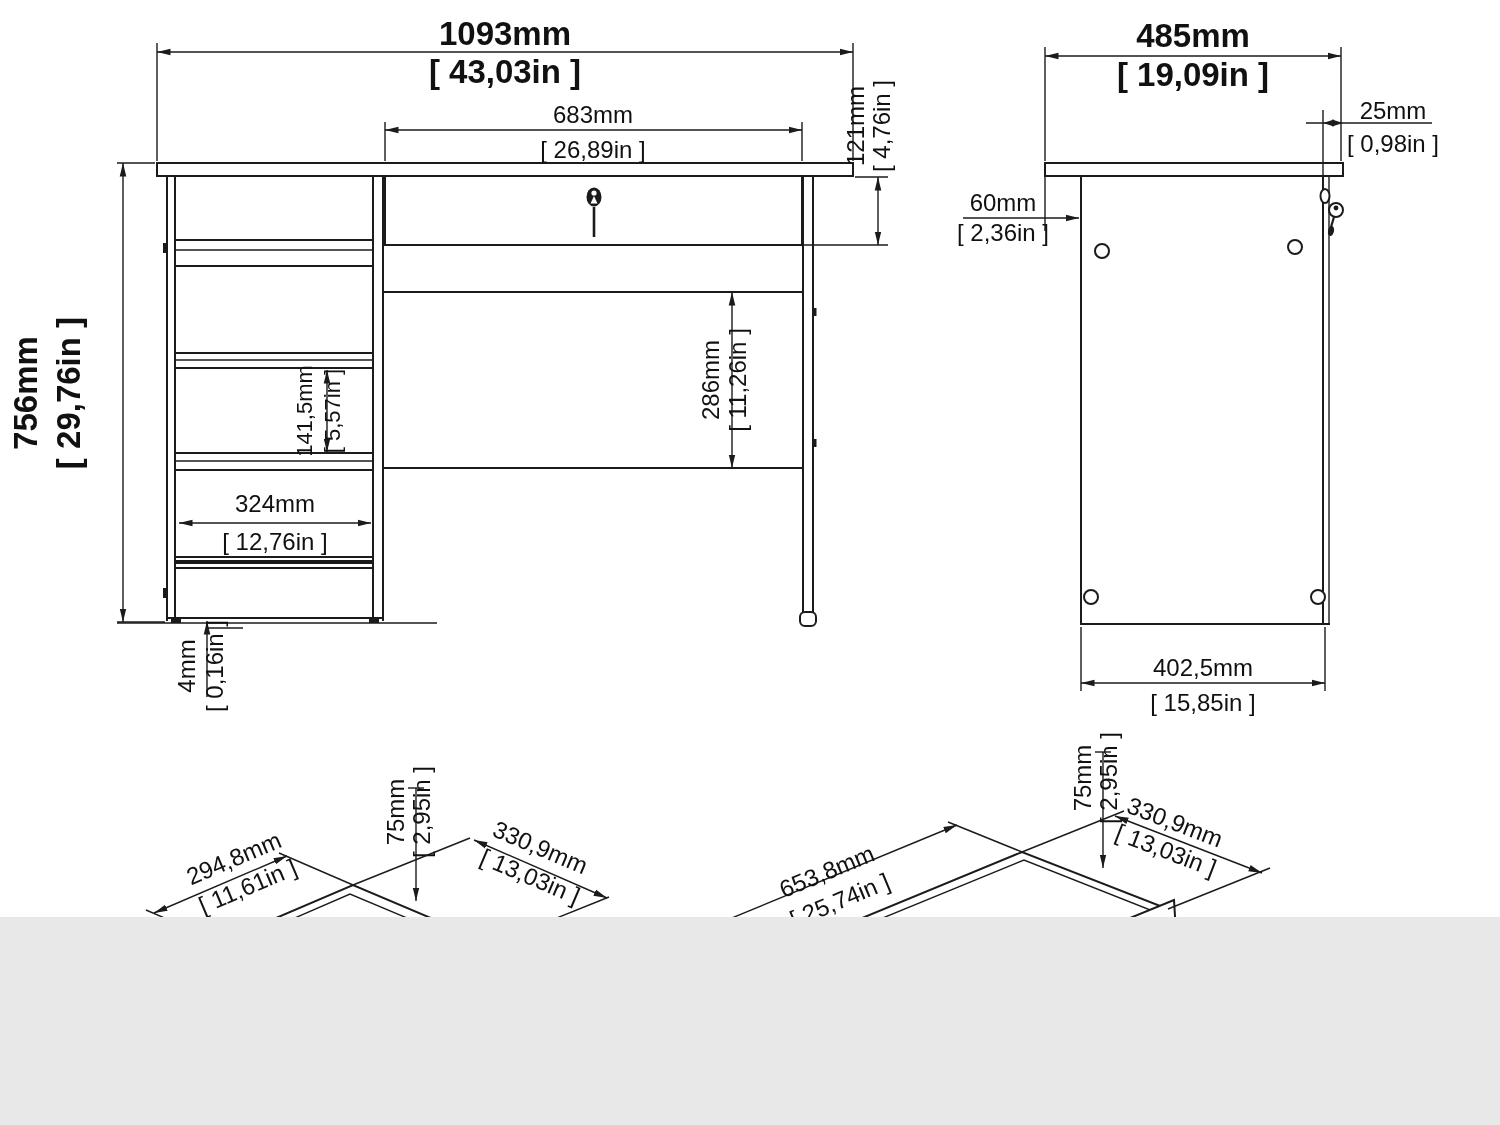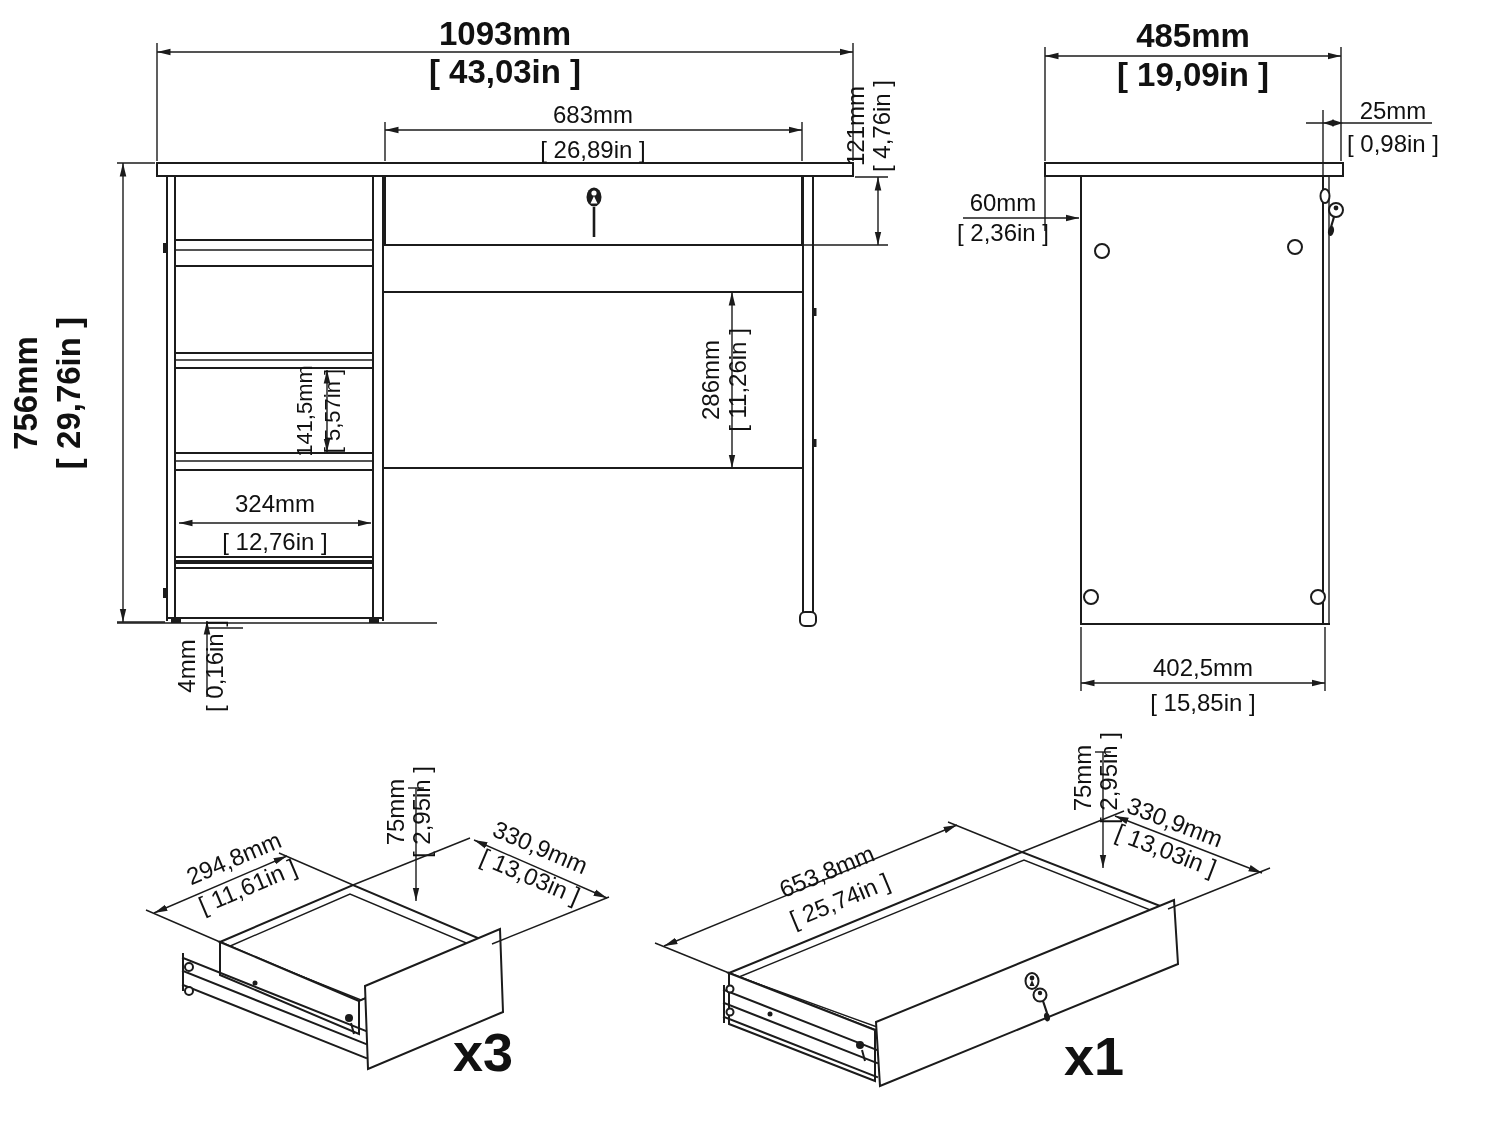--- a/index.html
+++ b/index.html
@@ -1,16 +1,16 @@
 <!DOCTYPE html>
 <html><head>
 <meta charset="utf-8">
 <style>
   html,body{margin:0;padding:0;background:#e8e8e8;}
-  .stage{position:relative;width:1500px;height:1125px;background:#ffffff;overflow:hidden;}
+  .stage{position:relative;width:1500px;height:917px;background:#ffffff;overflow:hidden;}
   svg{position:absolute;left:0;top:0;}
   .ln{stroke:#1b1b1b;stroke-width:2;fill:none;stroke-linecap:square;}
   .th{stroke:#1b1b1b;stroke-width:1.4;fill:none;stroke-linecap:butt;}
   .tk{stroke:#1b1b1b;stroke-width:4;fill:none;}
   .fw{fill:#ffffff;}
   .fb{fill:#1b1b1b;stroke:none;}
   text{font-family:"Liberation Sans","DejaVu Sans",sans-serif;fill:#111;}
   .t{font-size:24px;}
   .ts{font-size:22px;}
   .tb{font-size:33px;font-weight:bold;}

